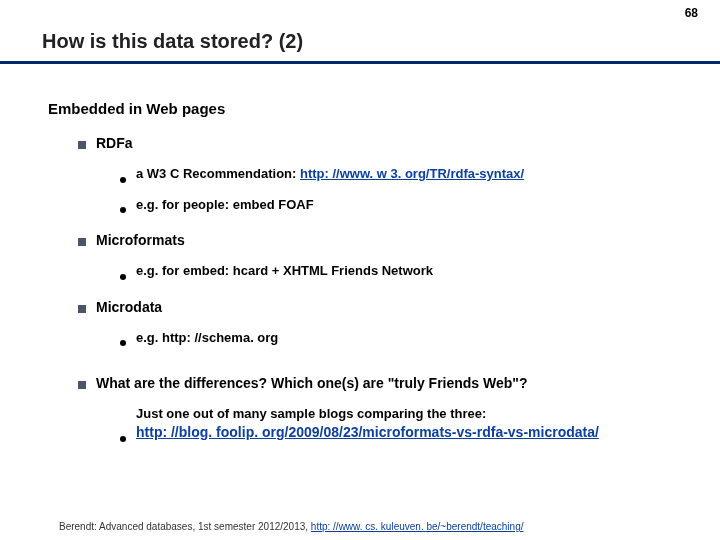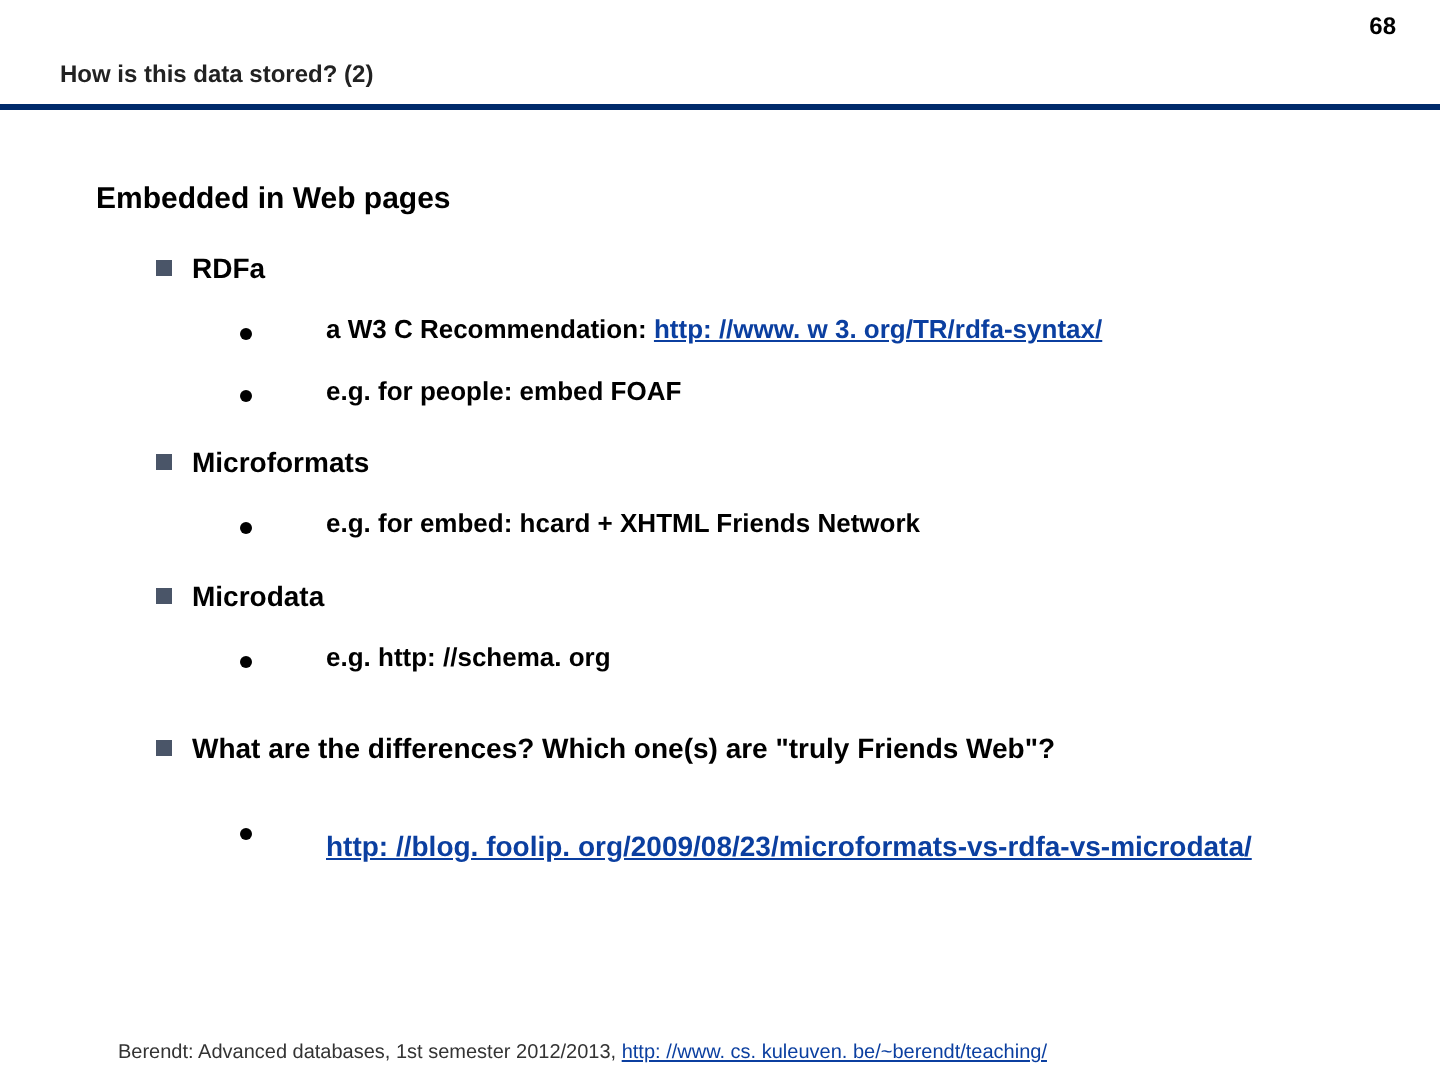--- a/index.html
+++ b/index.html
@@ -12,66 +12,65 @@
   }
   .page-number {
     position: absolute;
     top: 6px;
     right: 22px;
     font-size: 12px;
     font-weight: bold;
     color: #000000;
   }
   .title {
-    font-size: 12px;
+    font-size: 20px;
     font-weight: bold;
     color: #222;
-    padding: 30px 0 8px 30px;
+    padding: 30px 0 8px 42px;
   }
   .hr {
     border: none;
     border-top: 3px solid #002a6b;
     margin: 0 0 22px 0;
   }
   .content {
     padding-left: 48px;
     padding-right: 18px;
     margin-top: 36px;
   }
   .section-head {
     font-size: 15px;
     font-weight: bold;
     color: #000;
     margin-bottom: 18px;
   }
   .item-1 {
     display: flex;
-    align-items: flex-start;
+    align-items: center;
     margin-bottom: 14px;
     padding-left: 30px;
   }
   .item-1 .bullet {
     width: 8px;
     height: 8px;
     background: #4a5568;
     margin-right: 10px;
     flex-shrink: 0;
     margin-top: 4px;
   }
   .item-1 .txt {
     font-size: 14px;
     font-weight: bold;
     color: #000;
   }
   .item-2 {
     display: flex;
-    align-items: center;
+    align-items: flex-end;
     margin-bottom: 13px;
     padding-left: 72px;
-    gap: 27px;
   }
   .item-2 .bullet {
     width: 6px;
     height: 6px;
     background: #000;
     border-radius: 50%;
     margin-right: 10px;
     flex-shrink: 0;
     margin-top: 5px;
   }
@@ -147,21 +146,21 @@
 
   <div style="height:16px"></div>
 
   <div class="item-1">
     <span class="bullet"></span>
     <span class="txt">What are the differences? Which one(s) are "truly Friends Web"?</span>
   </div>
   <div class="item-2">
     <span class="bullet"></span>
     <span class="txt">
-      <br>
+      <span>Just one out of many sample blogs comparing the three: </span><br>
       <span class="link" style="font-size:14px">http: //blog. foolip. org/2009/08/23/microformats-vs-rdfa-vs-microdata/</span>
     </span>
   </div>
 
 </div>
 
 <div class="footer">
   <span>Berendt: Advanced databases, 1st semester 2012/2013, </span><span class="link">http: //www. cs. kuleuven. be/~berendt/teaching/</span>
 </div>
 

